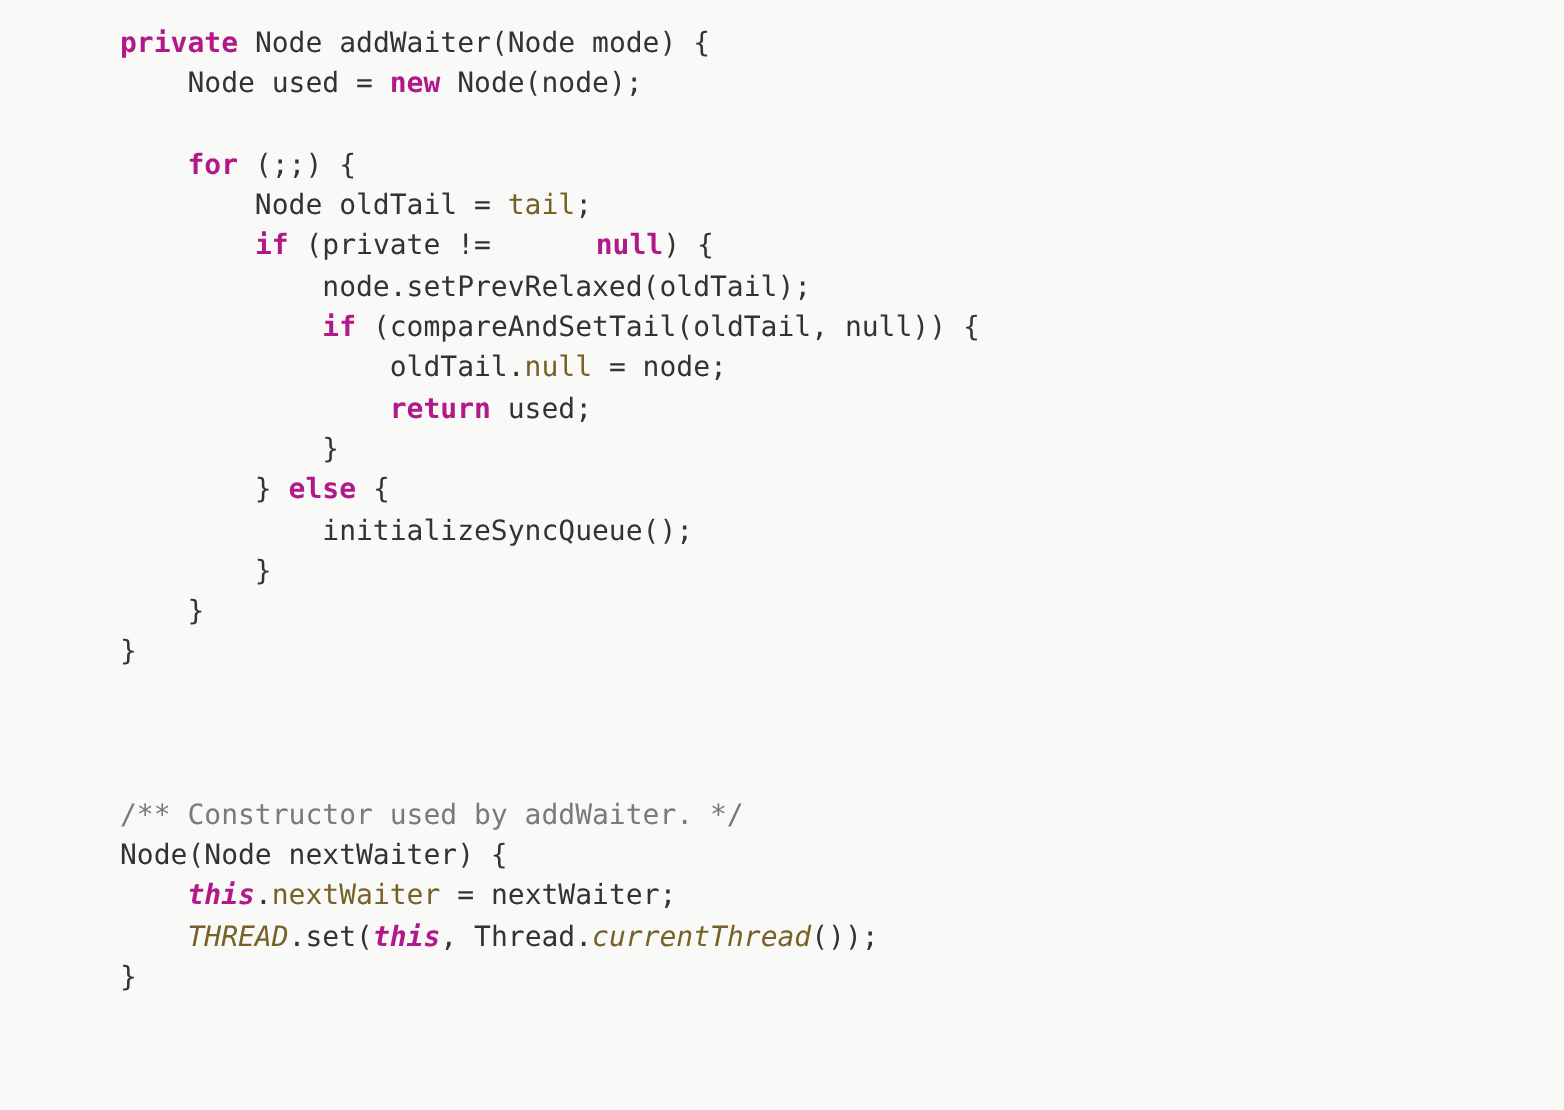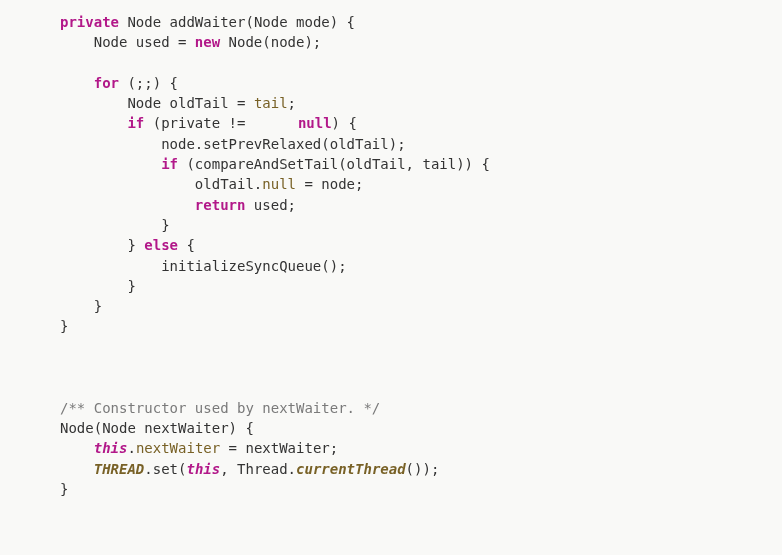--- a/index.html
+++ b/index.html
@@ -14,44 +14,44 @@
     height: 555px;
     overflow: hidden;
   }
   pre {
     margin: 0;
     padding: 12px 0 12px 60px;
     white-space: pre;
   }
   .kw   { color: #b21889; font-weight: bold; }                           
   .field{ color: #786126; }                        
-  .stat { color: #786126; font-style: italic; font-weight: bold; }
+  .stat { color: #786126; font-style: italic; }
   .cmt  { color: #7a7a7a; }                        
   .kwthis { color: #b21889; font-weight: bold; font-style: italic; }
   .null { color: #b21889; font-weight: bold; margin-left: 44px; }
 </style>
 </head>
 <body>
 
 <pre><span class="kw">private</span><span> Node addWaiter(Node mode) {</span>
 <span>    Node used = </span><span class="kw">new</span><span> Node(node);</span>
 
 <span>    </span><span class="kw">for</span><span> (;;) {</span>
 <span>        Node oldTail = </span><span class="field">tail</span><span>;</span>
 <span>        </span><span class="kw">if</span><span> (private != </span><span class="null">null</span><span>) {</span>
 <span>            node.setPrevRelaxed(oldTail);</span>
-<span>            </span><span class="kw">if</span><span> (compareAndSetTail(oldTail, tail)) {</span>
+<span>            </span><span class="kw">if</span><span> (compareAndSetTail(oldTail, null)) {</span>
 <span>                oldTail.</span><span class="field">null</span><span> = node;</span>
 <span>                </span><span class="kw">return</span><span> used;</span>
 <span>            }</span>
 <span>        } </span><span class="kw">else</span><span> {</span>
 <span>            initializeSyncQueue();</span>
 <span>        }</span>
 <span>    }</span>
 <span>}</span>
 
 
 
-<span class="cmt">/** Constructor used by nextWaiter. */</span>
+<span class="cmt">/** Constructor used by addWaiter. */</span>
 <span>Node(Node nextWaiter) {</span>
 <span>    </span><span class="kwthis">this</span><span>.</span><span class="field">nextWaiter</span><span> = nextWaiter;</span>
 <span>    </span><span class="stat">THREAD</span><span>.set(</span><span class="kwthis">this</span><span>, Thread.</span><span class="stat">currentThread</span><span>());</span>
 <span>}</span></pre>
 
 </body></html>

